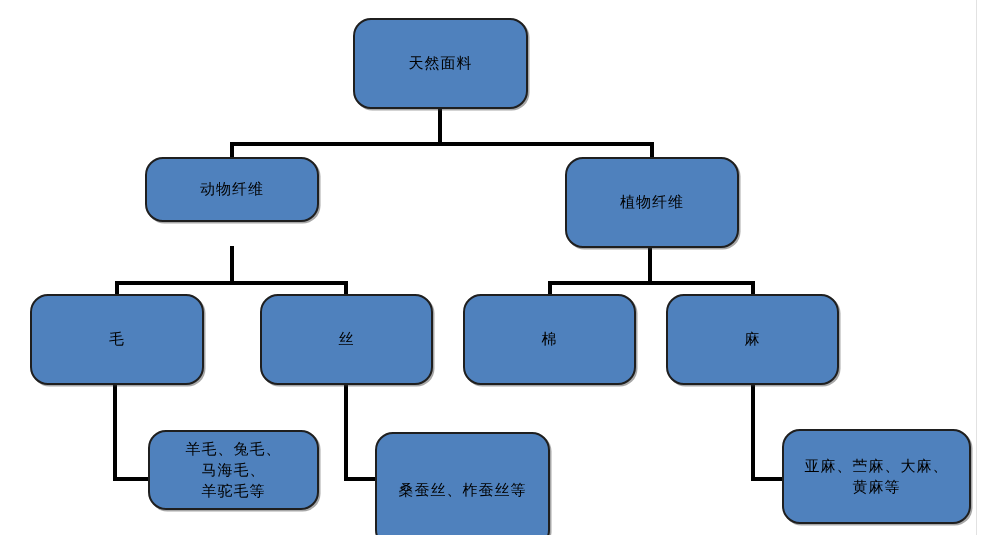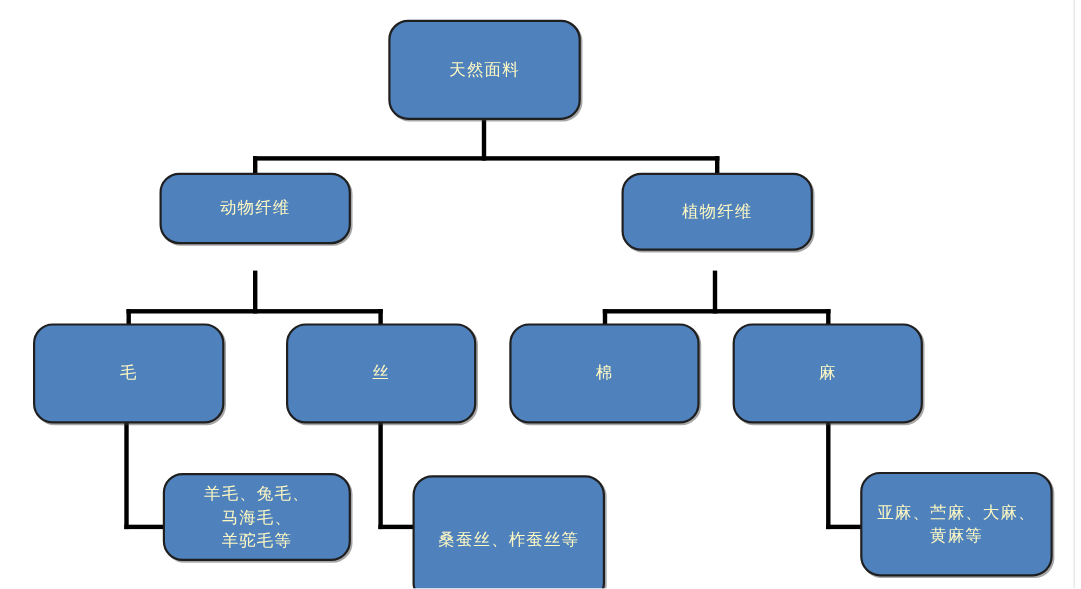--- a/index.html
+++ b/index.html
@@ -19,37 +19,37 @@
   .node {
     position: absolute;
     background: #4f81bd;
     border: 2px solid #1f1f1f;
     border-radius: 18px;
     box-sizing: border-box;
     display: flex;
     align-items: center;
     justify-content: center;
     text-align: center;
-    color: #fef9c3;
+    color: #000000;
     font-size: 15px;
     line-height: 21px;
     letter-spacing: 1px;
     white-space: pre-line;
     box-shadow: 1.5px 1.5px 0 rgba(60,60,60,0.45);
   }
   #node-root          { left: 353px; top: 18px;  width: 175px; height: 91px; }
   #node-animal-fiber  { left: 145px; top: 157px; width: 174px; height: 65px; }
-  #node-plant-fiber   { left: 565px; top: 157px; width: 174px; height: 71px; }
+  #node-plant-fiber   { left: 565px; top: 157px; width: 174px; height: 91px; }
   #node-wool          { left: 30px;  top: 294px; width: 174px; height: 91px; }
   #node-silk          { left: 260px; top: 294px; width: 173px; height: 91px; }
   #node-cotton        { left: 463px; top: 294px; width: 173px; height: 91px; }
   #node-hemp          { left: 666px; top: 294px; width: 173px; height: 91px; }
   #node-wool-examples { left: 148px; top: 430px; width: 171px; height: 80px; }
   #node-silk-examples { left: 375px; top: 432px; width: 175px; height: 116px; }
-  #node-hemp-examples { left: 782px; top: 429px; width: 175px; height: 95px; }
+  #node-hemp-examples { left: 782px; top: 429px; width: 189px; height: 95px; }
 
   
   .conn {
     position: absolute;
     background: #000000;
   }
   
   #c-root-v        { left: 438px; top: 107px; width: 4px;   height: 39px; }
   #c-l2-h          { left: 230px; top: 142px; width: 424px; height: 4px;  }
   #c-animal-stub   { left: 230px; top: 142px; width: 4px;   height: 16px; }

